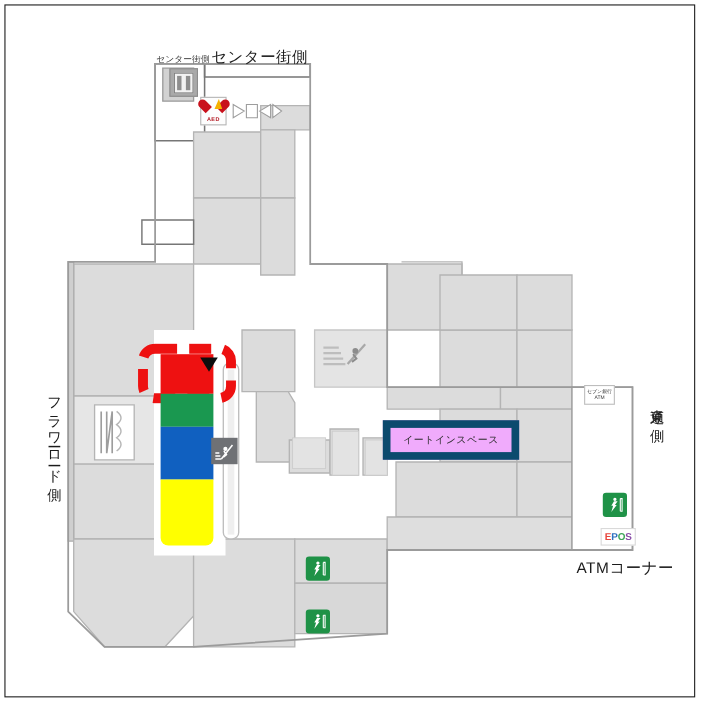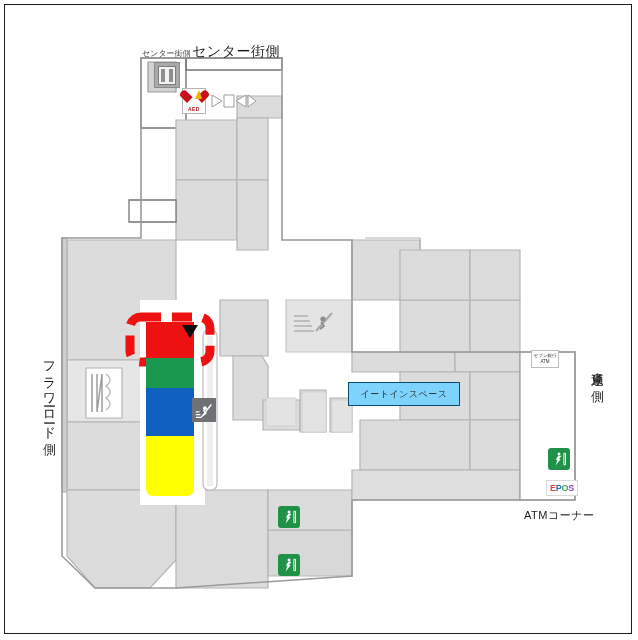--- a/index.html
+++ b/index.html
@@ -161,22 +161,22 @@
     border: 1px solid #bdbdbd;
     display: flex; flex-direction: column;
     align-items: center; justify-content: center;
     font-size: 4.5px;
     color: #333;
     line-height: 1.25;
   }
   
   .eatin {
     position: absolute;
-    background: #7dd3fc;
-    border: 1px solid #0c4a6e;
+    background: #f0abfc;
+    border: 7px solid #0c4a6e;
     display: flex; align-items: center; justify-content: center;
     font-size: 9px;
     color: #2a2a2a;
     letter-spacing: 0.5px;
   }
   
   .pin {
     position: absolute;
     width: 0; height: 0;
     border-left: 8px solid transparent;
@@ -351,15 +351,15 @@
   </div>
 
   <div class="lbl lbl-head" style="left:192px;top:43px;">センター街側</div>
 
   <div class="lbl lbl-small" style="left:142px;top:48px;">センター街側</div>
 
   <div class="lbl lbl-vert" style="left:40px;top:352px;">フラワーロード側</div>
 
   <div class="lbl lbl-vert" style="left:588px;top:362px;">東通り側</div>
 
-  <div class="lbl lbl-head" style="left:524px;top:508px;font-size:11px;">ATMコーナー</div>
+  <div class="lbl lbl-head" style="left:524px;top:508px;font-size:14px;">ATMコーナー</div>
 
 </div>
 
 </body></html>

